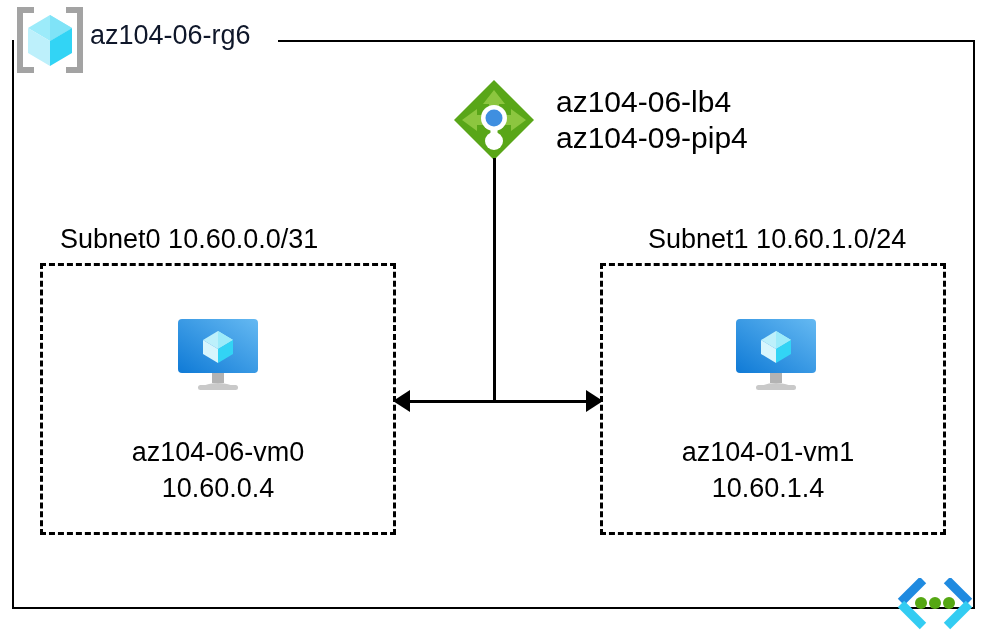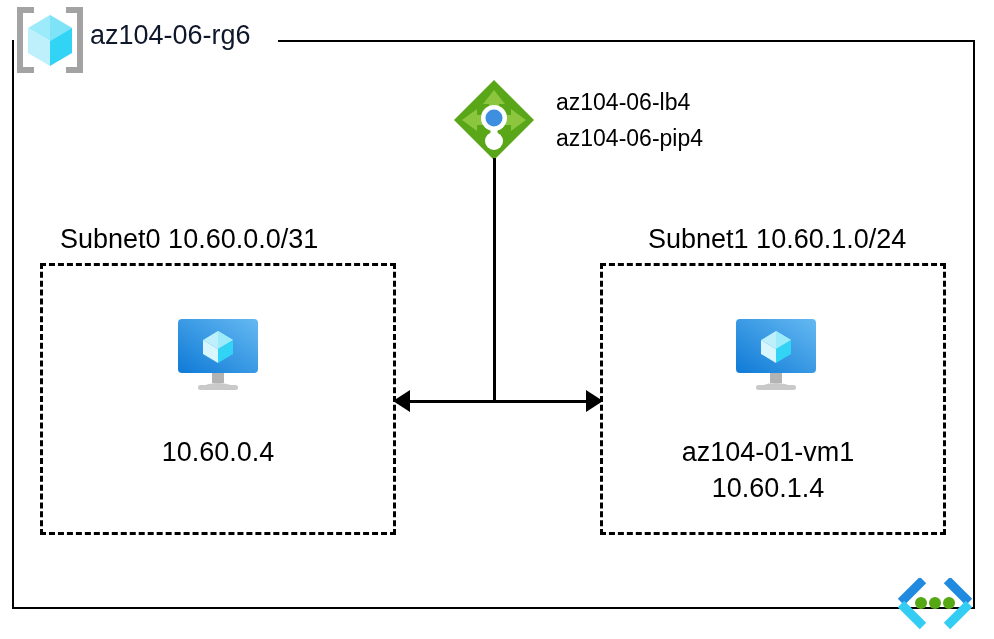--- a/index.html
+++ b/index.html
@@ -62,21 +62,21 @@
 
   
   .lb-icon {
     position: absolute;
     left: 452px; top: 78px;
     width: 84px; height: 84px;
   }
   .lb-labels {
     position: absolute;
     left: 556px; top: 84px;
-    font-size: 23px;
+    font-size: 30px;
     line-height: 36px;
     white-space: nowrap;
   }
   .lb-stem {
     position: absolute;
     left: 493px; top: 158px;
     width: 3px; height: 244px;
     background: #000000;
   }
 
@@ -191,21 +191,21 @@
       <polygon points="74,42 59,31 59,37 45,37 45,47 59,47 59,53" fill="#8cc63f"></polygon>
 
       <circle cx="42" cy="40" r="13" fill="#ffffff"></circle>
       <rect x="38.5" y="48" width="7" height="12" fill="#ffffff"></rect>
       <circle cx="42" cy="63" r="9" fill="#ffffff"></circle>
       <circle cx="42" cy="40" r="8.5" fill="#3f8fe0"></circle>
     </svg>
   </div>
   <div class="lb-labels">
     <div>az104-06-lb4</div>
-    <div>az104-06-pip4</div>
+    <div>az104-09-pip4</div>
   </div>
   <div class="lb-stem"></div>
 
   <div class="subnet-title subnet0-title">
     <span class="name">Subnet0</span>
     <span class="cidr">10.60.0.0/31</span>
   </div>
   <div class="subnet-box subnet0-box"></div>
 
   <div class="vm-icon vm0-icon">
@@ -223,20 +223,21 @@
 
       <rect x="6" y="6" width="80" height="54" rx="4" fill="url(#vmg0)"></rect>
 
       <polygon points="46,18 61,27 46,36 31,27" fill="#bdf0fb"></polygon>
       <polygon points="46,18 61,27 46,36" fill="#9cebfa"></polygon>
       <polygon points="31,27 46,36 46,50 31,41" fill="#d8f6fd"></polygon>
       <polygon points="61,27 61,41 46,50 46,36" fill="#32d4f5"></polygon>
     </svg>
   </div>
   <div class="vm-labels vm0-labels">
+    <div>az104-06-vm0</div>
     <div>10.60.0.4</div>
   </div>
 
   <div class="subnet-title subnet1-title">
     <span class="name">Subnet1</span>
     <span class="cidr">10.60.1.0/24</span>
   </div>
   <div class="subnet-box subnet1-box"></div>
 
   <div class="vm-icon vm1-icon">

